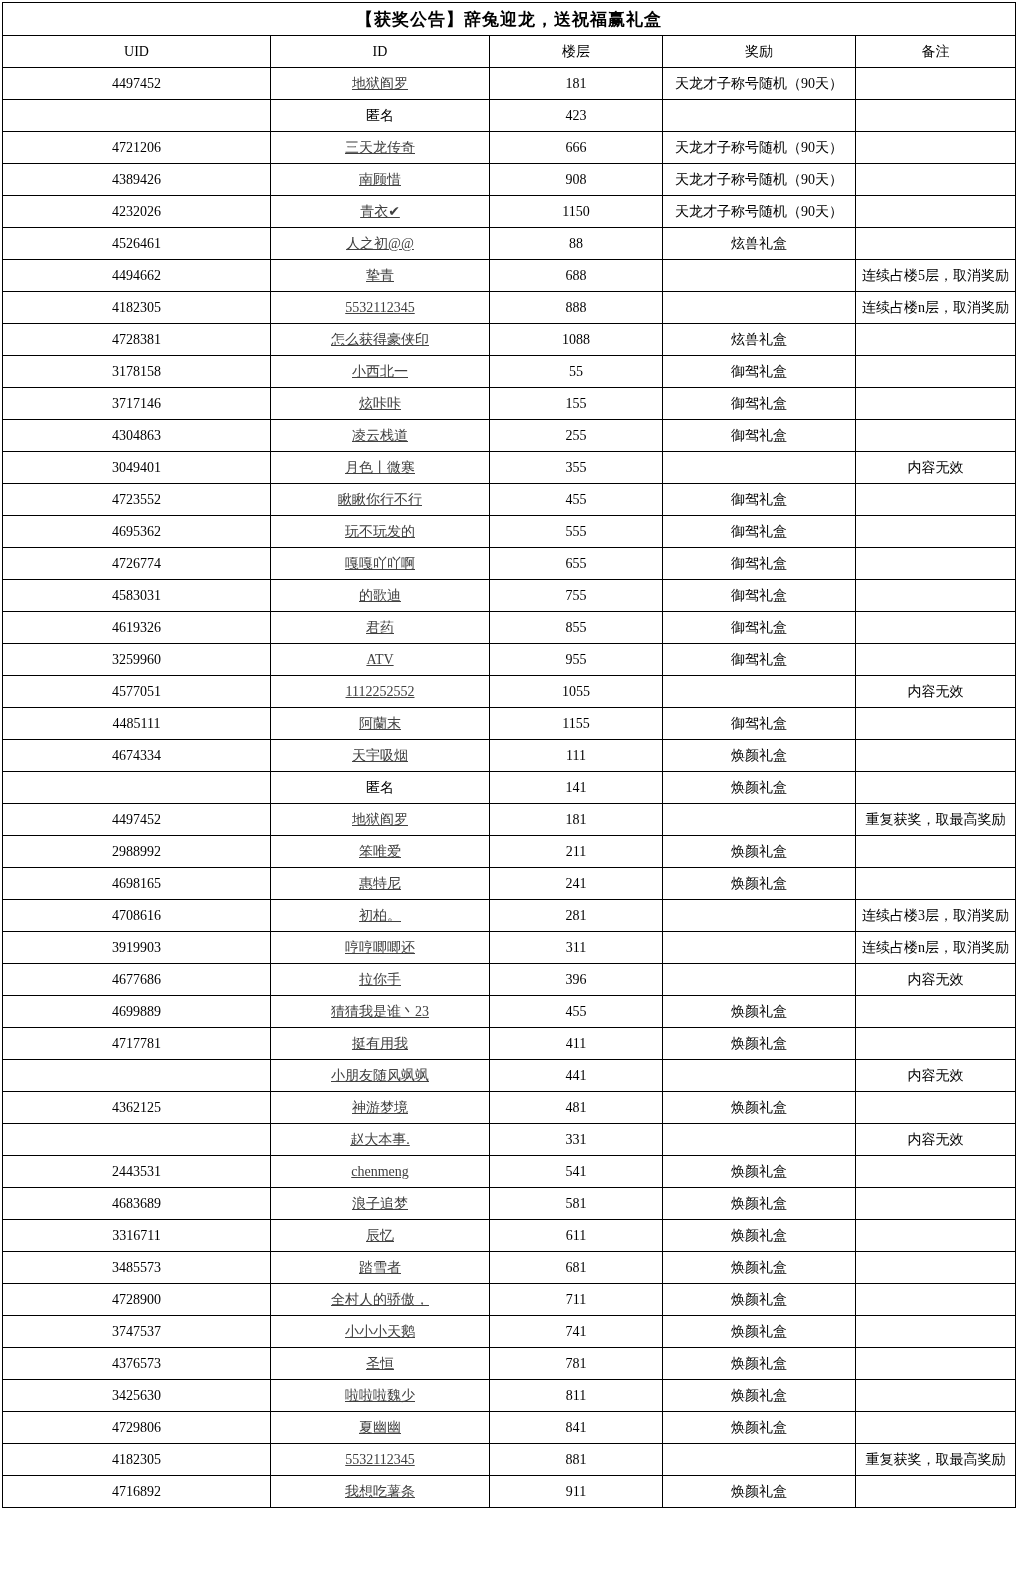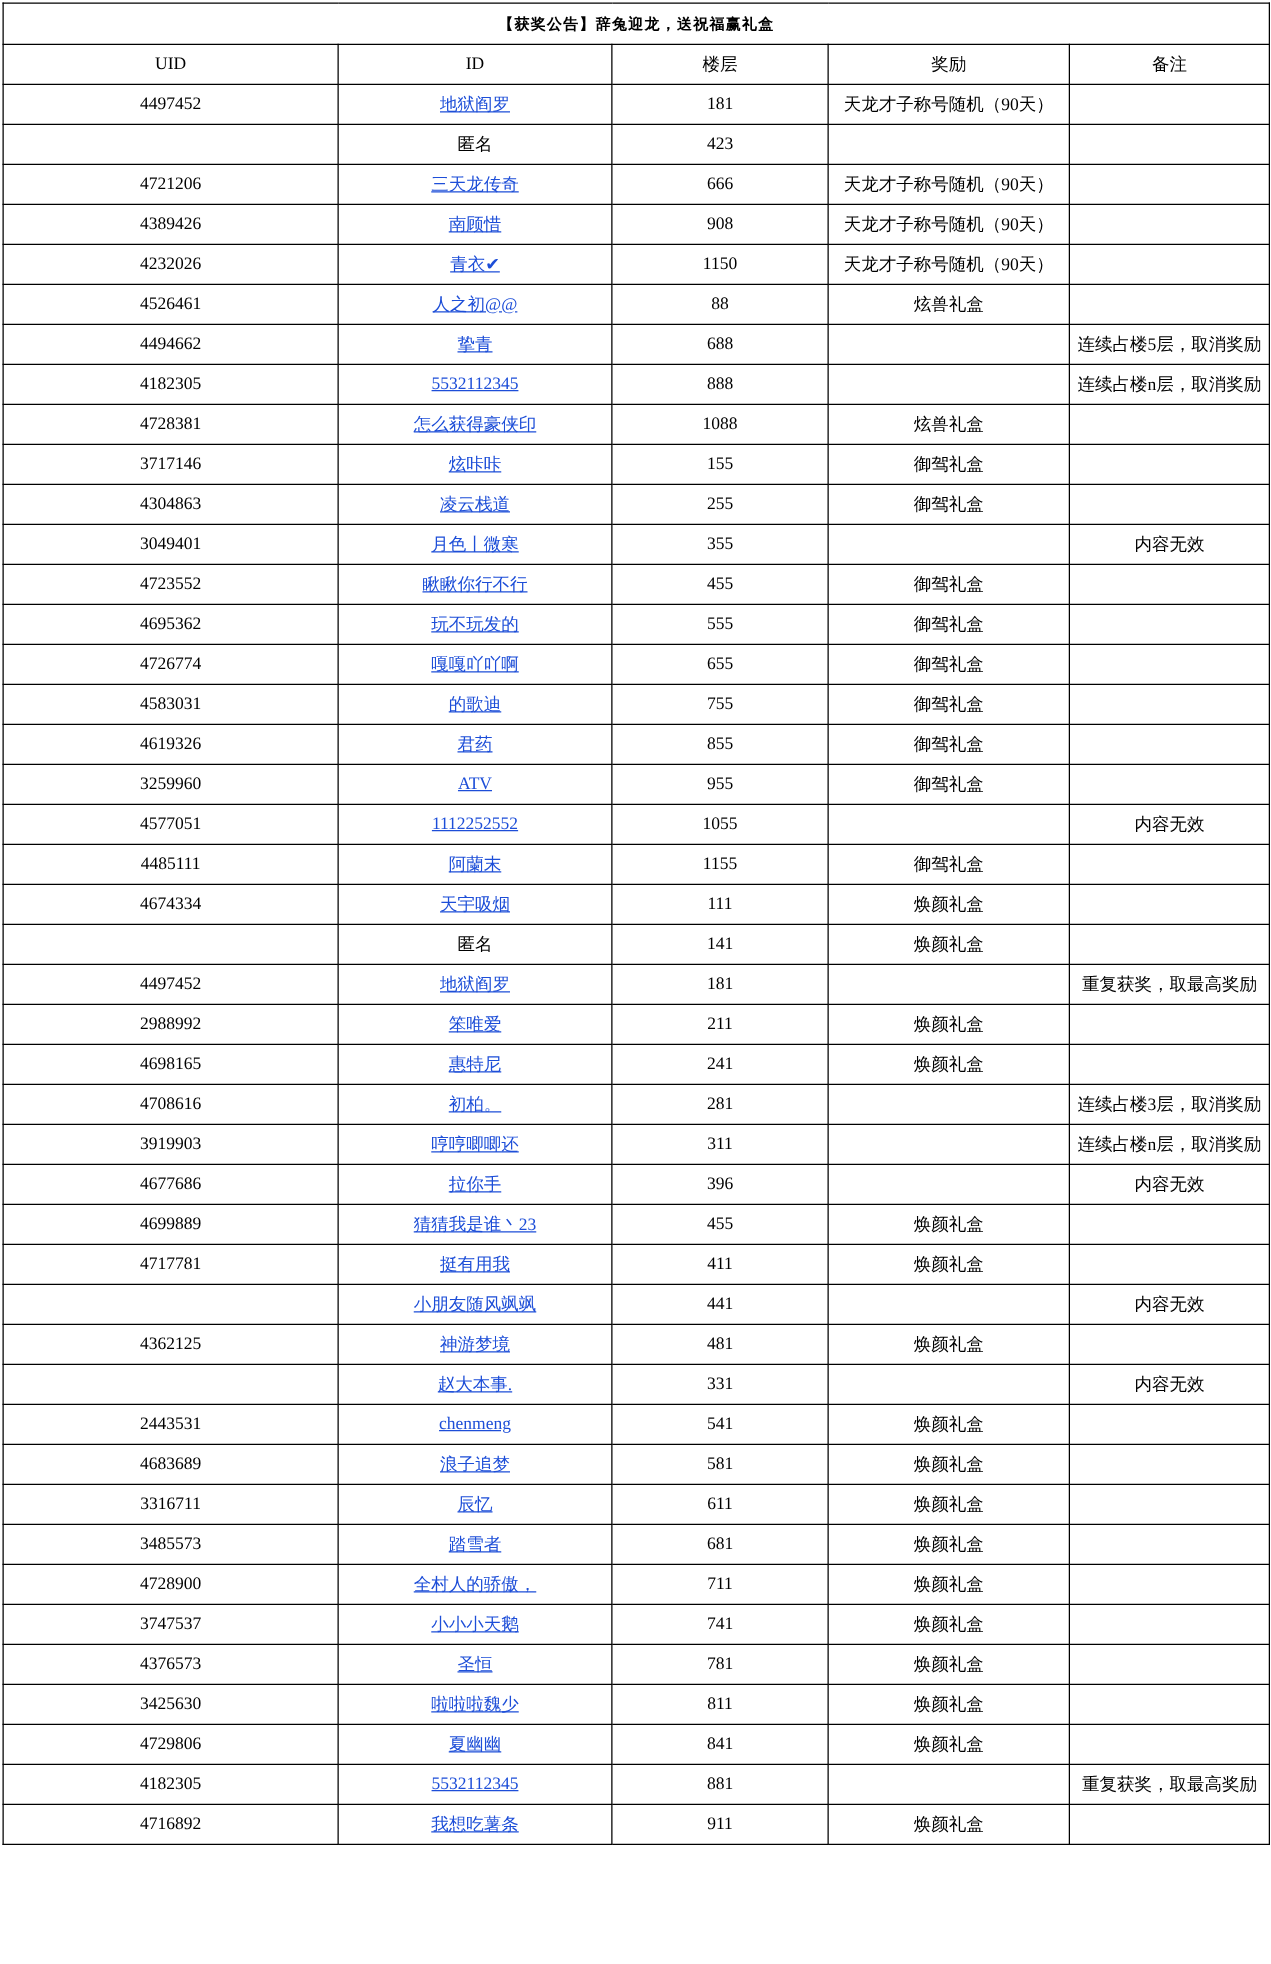--- a/index.html
+++ b/index.html
@@ -14,26 +14,26 @@
     font-family:"Liberation Serif","DejaVu Serif",serif;
     font-size:14px;
     color:#000000;
     font-weight:normal;
     white-space:nowrap;
     overflow:hidden;
     padding:0;
   }
   .title-row td{
     height:32px;
-    font-size:12px;
+    font-size:17px;
     font-weight:bold;
     letter-spacing:1px;
   }
   .link{
-    color:#1d4ed8;
+    color:#404040;
     text-decoration:underline;
     cursor:pointer;
   }
 </style>
 </head>
 <body>
 
 <div class="page">
   <table class="prize-table">
     <colgroup>
@@ -113,20 +113,27 @@
           <td>连续占楼n层，取消奖励</td>
         </tr>
         <tr>
           <td>4728381</td>
           <td><a class="link">怎么获得豪侠印</a></td>
           <td>1088</td>
           <td>炫兽礼盒</td>
           <td></td>
         </tr>
         <tr>
+          <td>3178158</td>
+          <td><a class="link">小西北一</a></td>
+          <td>55</td>
+          <td>御驾礼盒</td>
+          <td></td>
+        </tr>
+        <tr>
           <td>3717146</td>
           <td><a class="link">炫咔咔</a></td>
           <td>155</td>
           <td>御驾礼盒</td>
           <td></td>
         </tr>
         <tr>
           <td>4304863</td>
           <td><a class="link">凌云栈道</a></td>
           <td>255</td>

